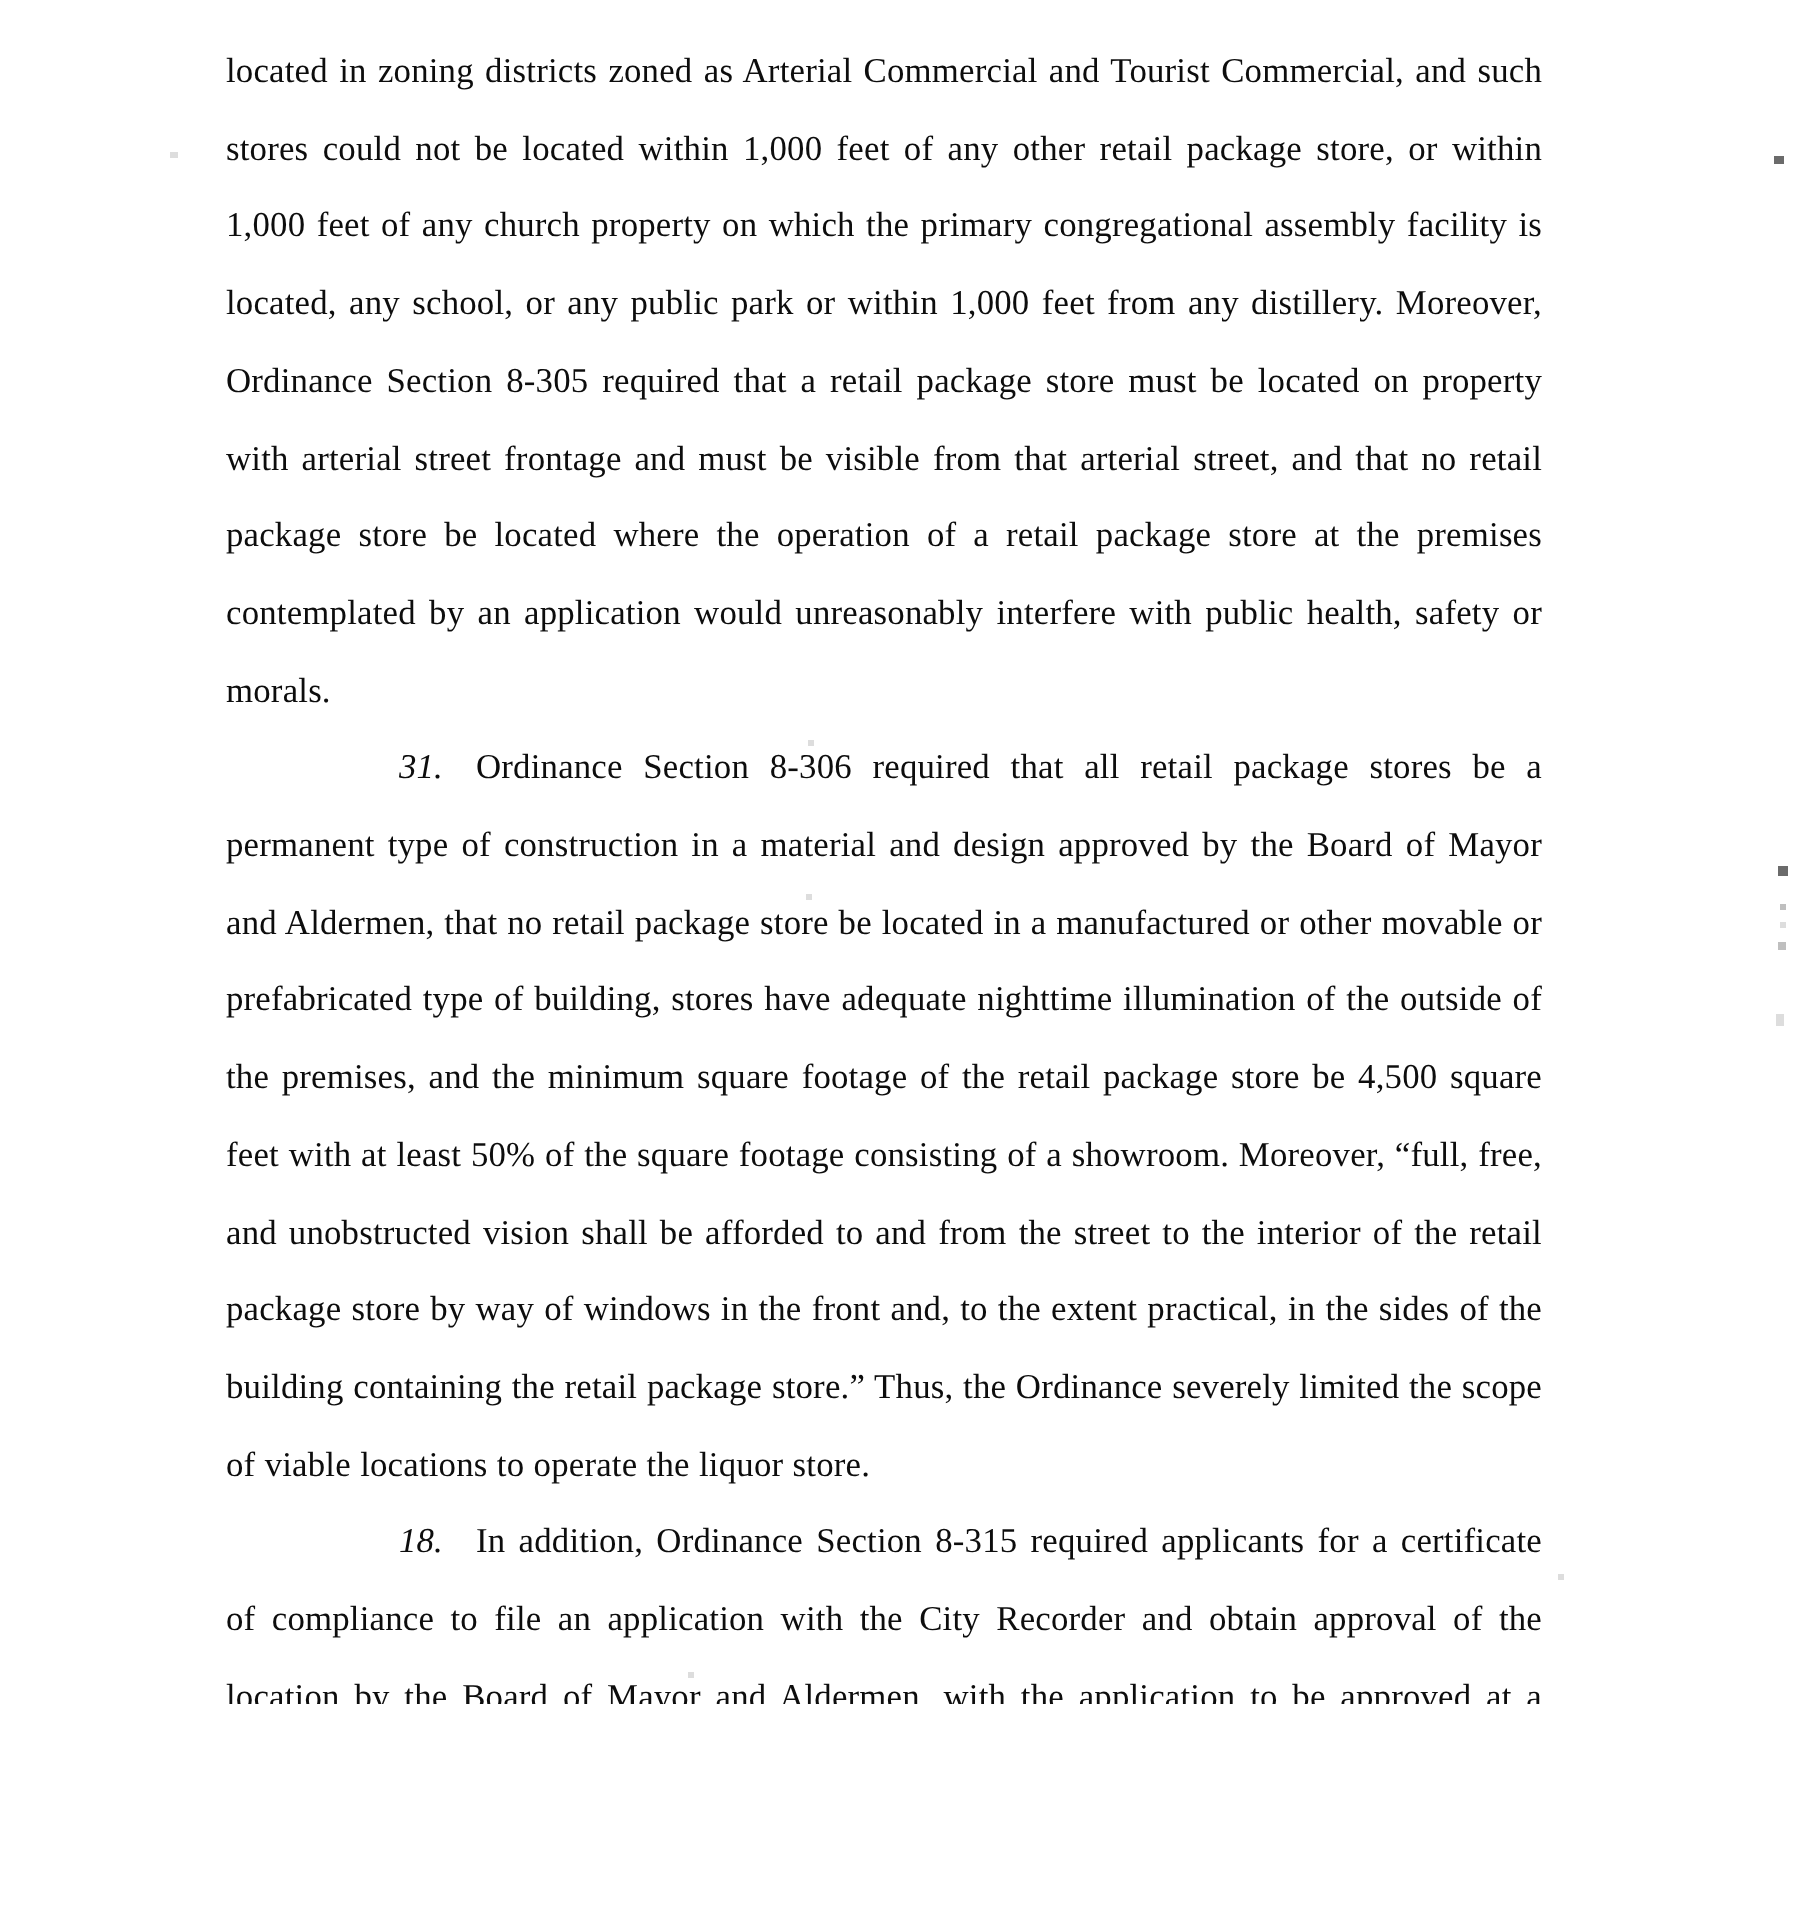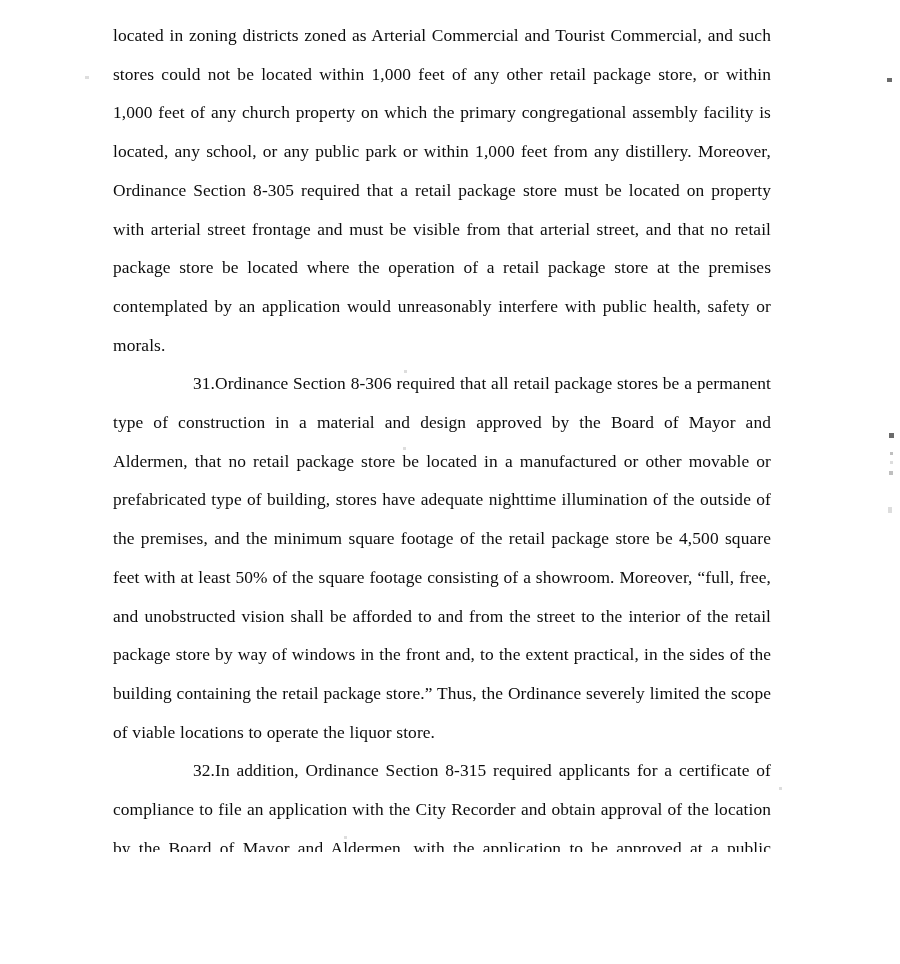--- a/index.html
+++ b/index.html
@@ -37,22 +37,23 @@
   }
   .para.continued {
     text-indent: 0;
   }
   .para.numbered {
     text-indent: 0;
   }
   .para.numbered .pnum {
     display: inline-block;
     width: 55px;
-    margin-left: 47px;
-    text-align: right;
+    margin-left: 70px;
+    text-align: center;
+    font-style: italic;
   }
   
   .para:after {
     content: "";
     display: inline-block;
     width: 100%;
   }
   .para.nostretch:after {
     display: none;
   }
@@ -96,21 +97,21 @@
 
   <div class="text-column">
 
     <p class="para continued nostretch">located in zoning districts zoned as Arterial Commercial and Tourist Commercial, and such stores could not be located within 1,000 feet of any other retail package store, or within 1,000 feet of any church property on which the primary congregational assembly facility is located, any school, or any public park or within 1,000 feet from any distillery.  Moreover, Ordinance Section 8-305 required that a retail package store must be located on property with arterial street frontage and must be visible from that arterial street, and that no retail package store be located where the operation of a retail package store at the premises contemplated by an application would unreasonably interfere with public health, safety or morals.</p>
 
     <p class="para numbered nostretch">
       <span class="pnum">31.</span><span>Ordinance Section 8-306 required that all retail package stores be a permanent type of construction in a material and design approved by the Board of Mayor and Aldermen, that no retail package store be located in a manufactured or other movable or prefabricated type of building, stores have adequate nighttime illumination of the outside of the premises, and the minimum square footage of the retail package store be 4,500 square feet with at least 50% of the square footage consisting of a showroom.  Moreover, “full, free, and unobstructed vision shall be afforded to and from the street to the interior of the retail package store by way of windows in the front and, to the extent practical, in the sides of the building containing the retail package store.”  Thus, the Ordinance severely limited the scope of viable locations to operate the liquor store.</span>
     </p>
 
     <p class="para numbered nostretch">
-      <span class="pnum">32.</span><span>In addition, Ordinance Section 8-315 required applicants for a certificate of compliance to file an application with the City Recorder and obtain approval of the location by the Board of Mayor and Aldermen, with the application to be approved at a public meeting.  The issuance of certificates of compliance were to be awarded via a lottery.</span>
+      <span class="pnum">18.</span><span>In addition, Ordinance Section 8-315 required applicants for a certificate of compliance to file an application with the City Recorder and obtain approval of the location by the Board of Mayor and Aldermen, with the application to be approved at a public meeting.  The issuance of certificates of compliance were to be awarded via a lottery.</span>
     </p>
 
     <p class="para numbered nostretch">
       <span class="pnum">56.</span><span>Plaintiffs recognized the immense value in obtaining a license to operate a retail liquor store in a previously dry municipality.  Indeed, after voters approved a referendum to allow</span>
     </p>
 
   </div>
 
   <div class="page-number">8</div>
 

